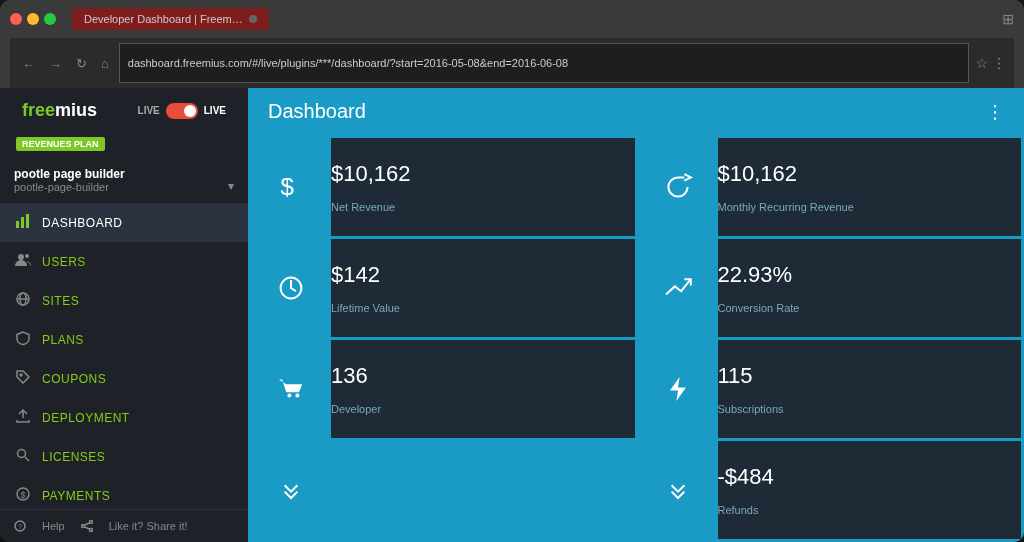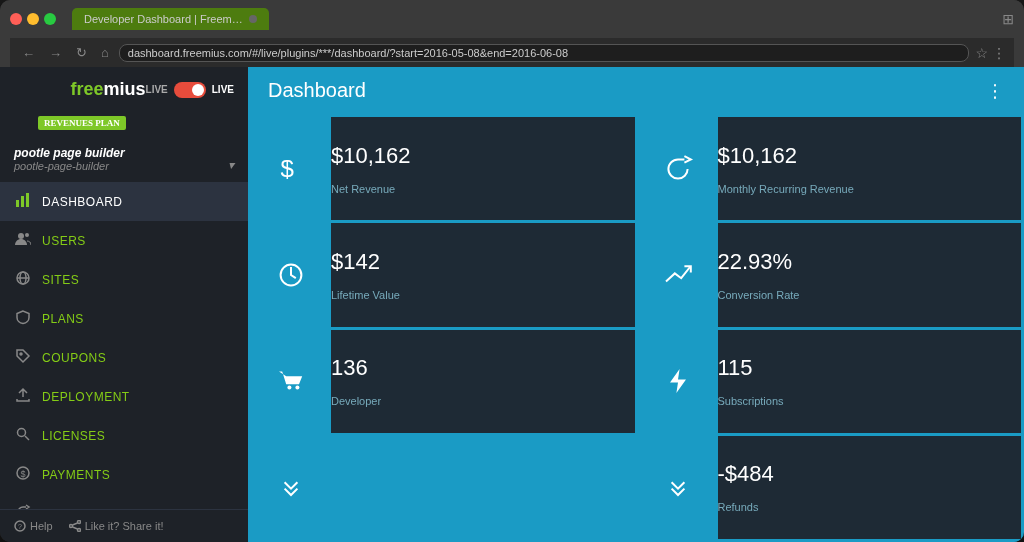--- a/index.html
+++ b/index.html
@@ -46,21 +46,21 @@
       width: 12px;
       height: 12px;
       border-radius: 50%;
     }
 
     .tl-red { background: #ff5f57; }
     .tl-yellow { background: #ffbd2e; }
     .tl-green { background: #28ca41; }
 
     .browser-tab {
-      background: #4d7c0f;
+      background: #7f1d1d;
       color: #ccc;
       font-size: 11px;
       padding: 5px 12px;
       border-radius: 5px 5px 0 0;
       display: flex;
       align-items: center;
       gap: 6px;
       margin-left: 8px;
     }
 
@@ -84,25 +84,25 @@
       color: #888;
       font-size: 13px;
       cursor: pointer;
       padding: 2px 4px;
     }
 
     .address-bar {
       flex: 1;
       background: #1e1e1e;
       border: 1px solid #555;
-      border-radius: 8px;
+      border-radius: 0;
       color: #ccc;
       font-size: 11px;
       padding: 3px 8px;
-      height: 18px;
+      height: 40px;
     }
 
     .extension-icons {
       display: flex;
       gap: 4px;
       color: #888;
       font-size: 14px;
     }
 
     
@@ -116,24 +116,24 @@
     .sidebar {
       width: 248px;
       background: #1e2228;
       flex-shrink: 0;
       display: flex;
       flex-direction: column;
       overflow: hidden;
     }
 
     .sidebar-header {
-      padding: 12px 14px;
-      display: flex;
-      align-items: center;
-      justify-content: flex-end;
+      padding: 12px 22px;
+      display: flex;
+      align-items: center;
+      justify-content: space-between;
     }
 
     .freemius-logo {
       font-size: 18px;
       font-weight: bold;
       color: #fff;
     }
 
     .freemius-logo span {
       color: #7ec8e3;
@@ -186,21 +186,20 @@
       border-radius: 2px;
       margin: 0 14px 8px;
       display: inline-block;
     }
 
     .plugin-info {
       padding: 4px 14px 10px;
       display: flex;
       align-items: flex-end;
       justify-content: space-between;
-      font-style: italic;
     }
 
     .plugin-name {
       color: #fff;
       font-size: 12px;
       font-weight: 600;
     }
 
     .plugin-slug {
       color: #888;
@@ -250,21 +249,21 @@
       display: flex;
       gap: 16px;
       border-top: 1px solid #2c3340;
     }
 
     .footer-link {
       color: #888;
       font-size: 11px;
       display: flex;
       align-items: center;
-      gap: 4px;
+      gap: 16px;
     }
 
     
     .main-content {
       flex: 1;
       background: #1a9bc5;
       display: flex;
       flex-direction: column;
       overflow: hidden;
     }
@@ -379,21 +378,21 @@
       <div class="sidebar-header">
         <div class="freemius-logo">
           <span style="color:#7ec828">free</span><span style="color:#fff">mius</span>
         </div>
         <div class="header-controls">
           <span class="test-label">LIVE</span>
           <div class="toggle-switch"></div>
           <span class="live-label">LIVE</span>
         </div>
       </div>
-      <div style="padding: 0 24px 4px; font-family: Liberation Serif, serif;">
+      <div style="padding: 0 2px 4px;">
         <span class="revenues-badge">REVENUES PLAN</span>
       </div>
       <div class="plugin-info">
         <div>
           <div class="plugin-name">pootle page builder</div>
           <div class="plugin-slug">pootle-page-builder</div>
         </div>
         <span class="dropdown-arrow">▾</span>
       </div>
 

